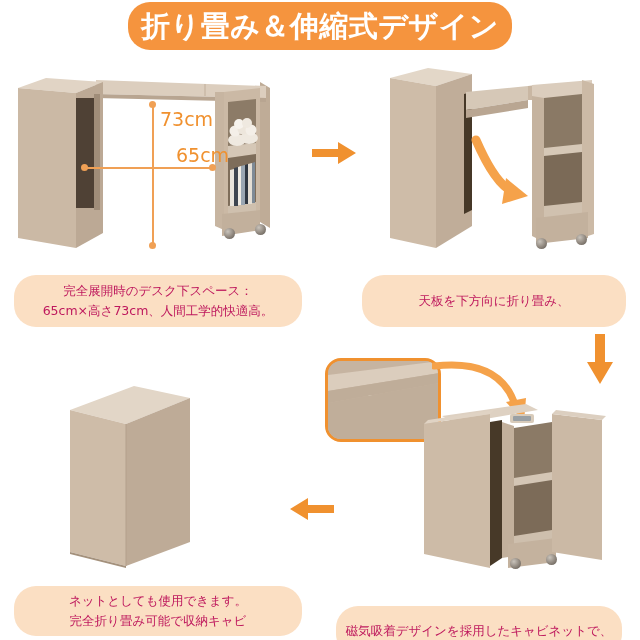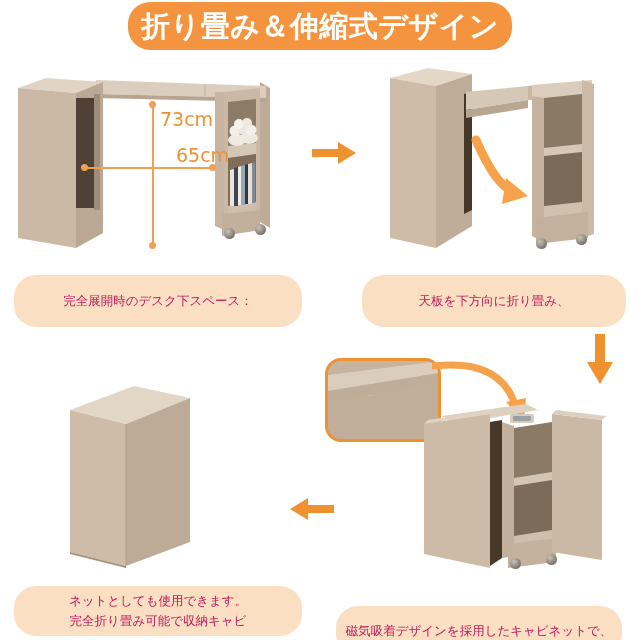--- a/index.html
+++ b/index.html
@@ -310,20 +310,21 @@
 
       <line x1="66" y1="42" x2="66" y2="184" stroke="#B3A08C" stroke-width="1"></line>
 
       <polygon points="10,170 66,184 66,186 10,172" fill="#A4917C"></polygon>
     </svg>
   </div>
 </div>
 
 <div class="caption" id="caption-1">
   <span class="caption-line">完全展開時のデスク下スペース：</span>
+  <span class="caption-line">65cm×高さ73cm、人間工学的快適高。</span>
 </div>
 
 <div class="caption" id="caption-2">
   <span class="caption-line">天板を下方向に折り畳み、</span>
 </div>
 
 <div class="caption" id="caption-3">
   <span class="caption-line">ネットとしても使用できます。</span>
   <span class="caption-line">完全折り畳み可能で収納キャビ</span>
 </div>

